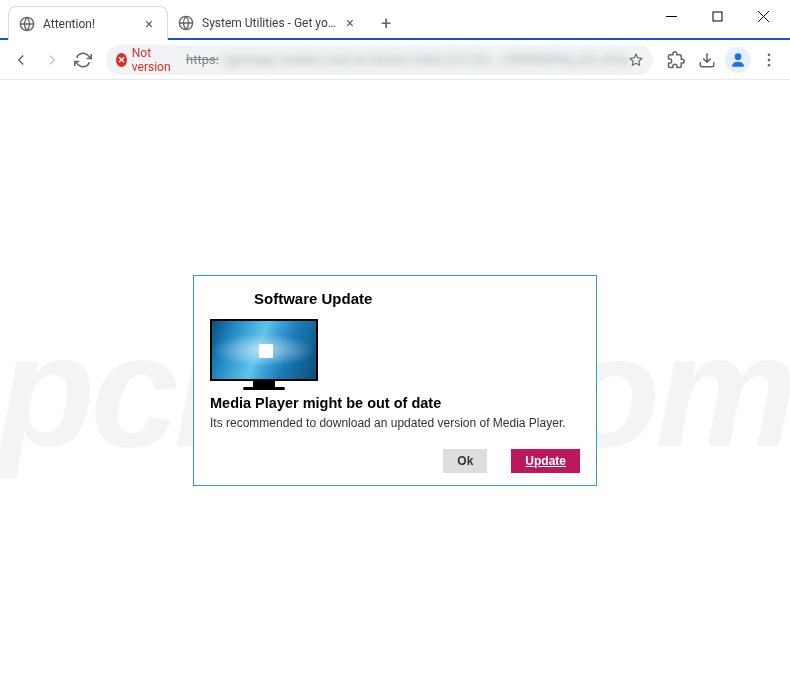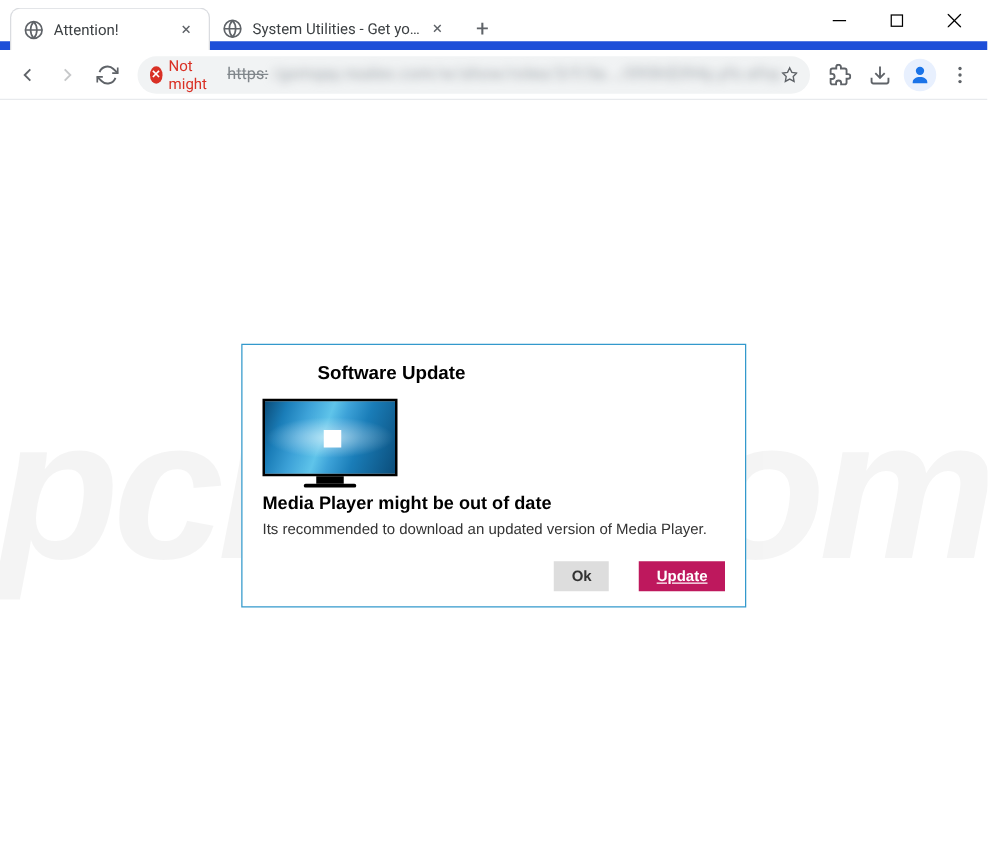--- a/index.html
+++ b/index.html
@@ -1,18 +1,18 @@
 <!DOCTYPE html>
 <html><head>
   <meta charset="utf-8">
   <style>
     * { margin: 0; padding: 0; box-sizing: border-box; }
     body { font-family: -apple-system, BlinkMacSystemFont, "Segoe UI", Roboto, Arial, sans-serif; width: 790px; height: 681px; overflow: hidden; background: #fff; position: relative; }
     
-    .titlebar { height: 40px; background: #fff; display: flex; align-items: flex-start; border-bottom: 7px solid #1d4ed8; }
+    .titlebar { height: 40px; background: #fff; display: flex; align-items: flex-start; border-bottom: 2px solid #1d4ed8; }
     .tabs-area { flex: 1; display: flex; align-items: flex-end; height: 40px; padding-left: 8px; }
     .tab { display: flex; align-items: center; height: 34px; padding: 0 10px; font-size: 12px; color: #3c4043; max-width: 200px; min-width: 160px; position: relative; }
     .tab.active { background: #fff; border-radius: 8px 8px 0 0; border: 1px solid #dadce0; border-bottom: none; }
     .tab-favicon { width: 16px; height: 16px; margin-right: 8px; flex-shrink: 0; display: flex; align-items: center; justify-content: center; color: #5f6368; }
     .tab-title { flex: 1; white-space: nowrap; overflow: hidden; text-overflow: ellipsis; }
     .tab-close { width: 16px; height: 16px; margin-left: 6px; display: flex; align-items: center; justify-content: center; color: #5f6368; cursor: pointer; border-radius: 50%; font-size: 14px; }
     .new-tab { width: 28px; height: 28px; display: flex; align-items: center; justify-content: center; color: #5f6368; cursor: pointer; margin-left: 4px; margin-bottom: 3px; font-size: 18px; }
     .window-controls { display: flex; height: 32px; padding-right: 4px;}
     .wc-btn { width: 46px; height: 32px; display: flex; align-items: center; justify-content: center; color: #000; cursor: pointer; }
     .wc-btn svg { width: 11px; height: 11px; }
@@ -113,21 +113,21 @@
     </div>
   <div class="tb-btn">
       <svg viewBox="0 0 24 24" fill="none" stroke="currentColor" stroke-width="2">
         <path d="M23 4v6h-6M1 20v-6h6"></path>
         <path d="M3.51 9a9 9 0 0 1 14.85-3.36L23 10M1 14l4.64 4.36A9 9 0 0 0 20.49 15"></path>
       </svg>
     </div>
   <div class="url-bar">
     <div class="url-security">
       <span class="sec-icon">✕</span>
-      <span class="sec-text">Not might</span>
+      <span class="sec-text">Not version</span>
     </div>
     <div class="url-text">
       <span class="https-strike">https:</span>
       <span class="url-blur">/gxmqay.nsalex.com/w/show/roles/3/f/3a.../095h$394y.yfo.efoy</span>
     </div>
     <svg class="star-icon" viewBox="0 0 24 24" fill="none" stroke="currentColor" stroke-width="2">
         <polygon points="12 2 15.09 8.26 22 9.27 17 14.14 18.18 21.02 12 17.77 5.82 21.02 7 14.14 2 9.27 8.91 8.26 12 2"></polygon>
       </svg>
   </div>
   <div class="tb-btn">

